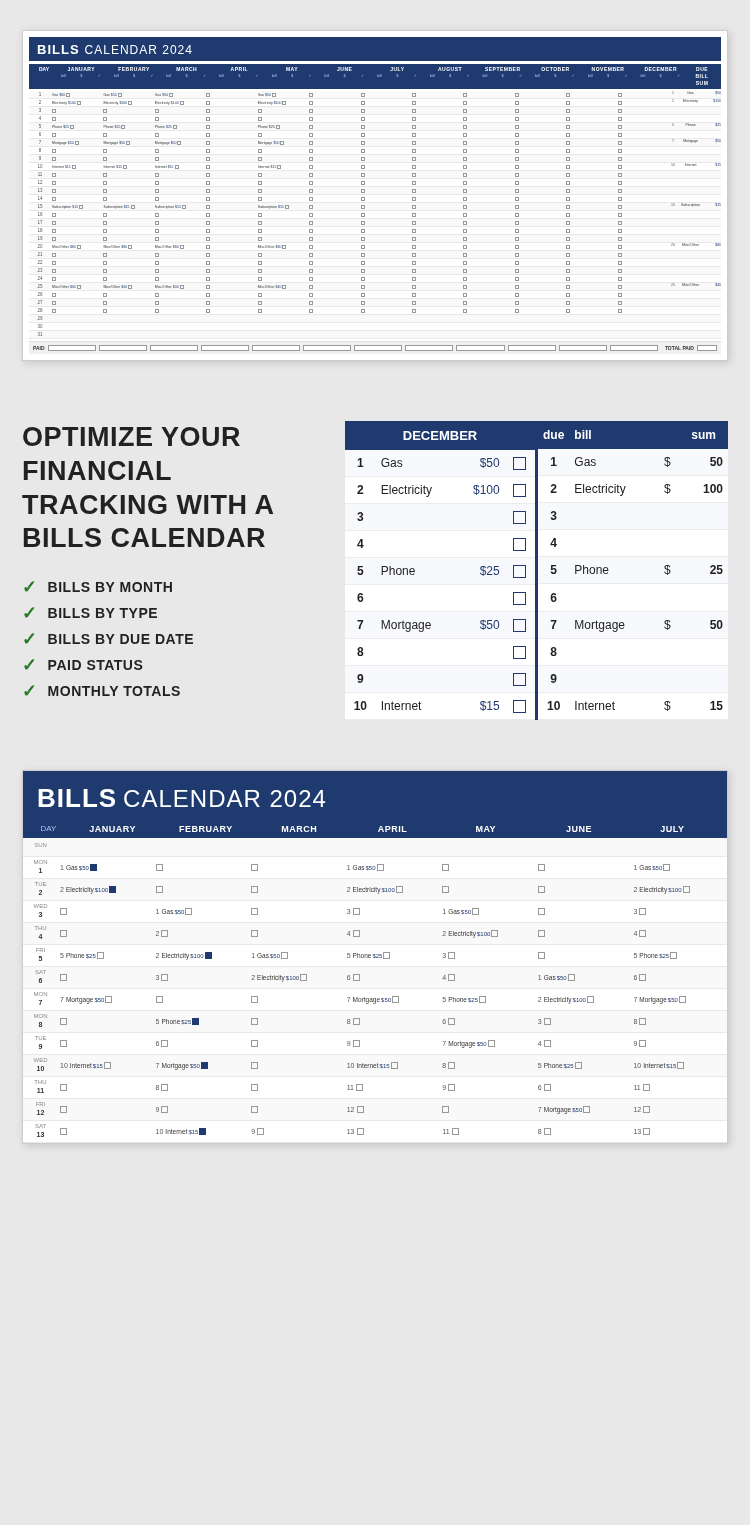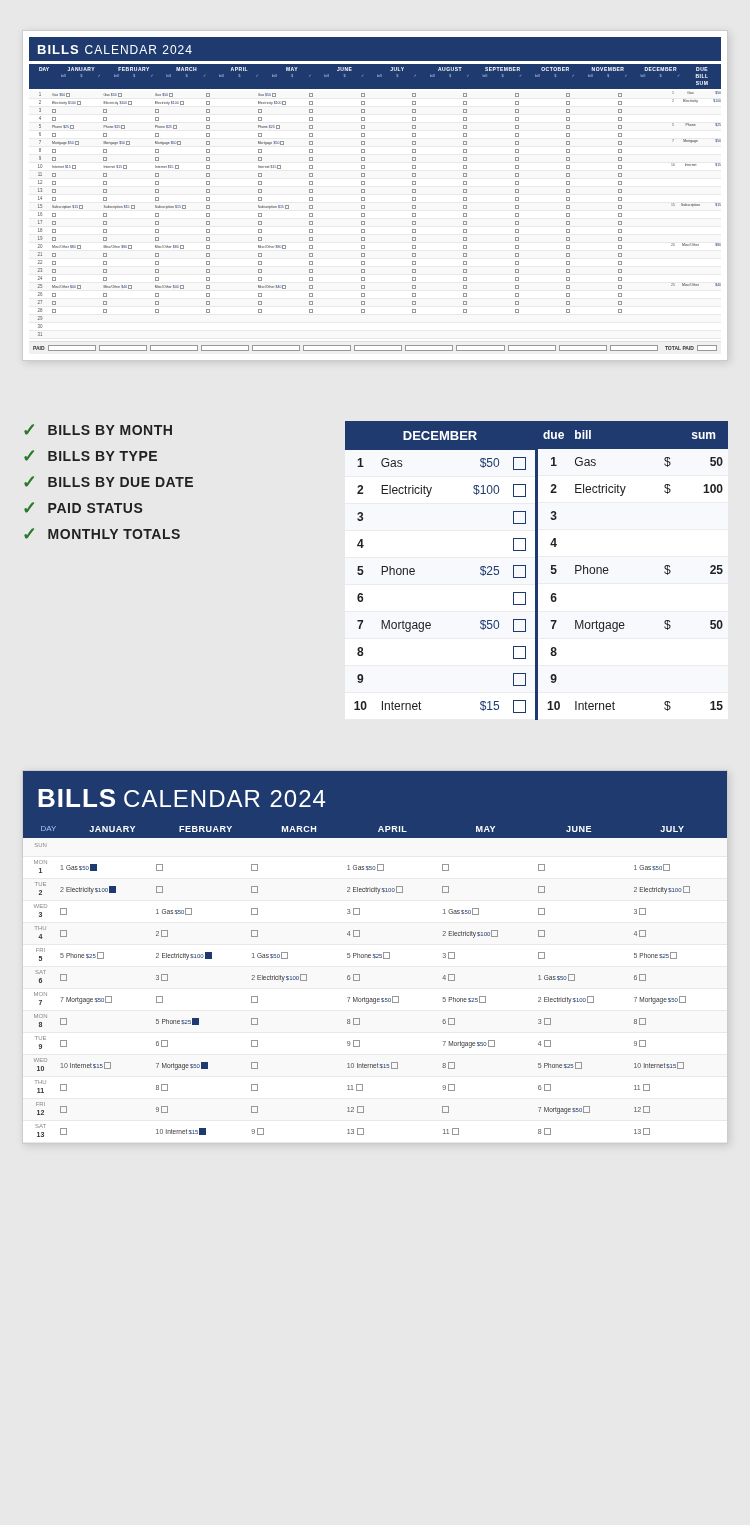--- a/index.html
+++ b/index.html
@@ -1825,20 +1825,21 @@
       <div class="cal-footer-input"></div>
       <div class="cal-total-label">TOTAL PAID</div>
       <div class="cal-total-input"></div>
     </div>
   </div>
 </div>
 
 <div class="section2">
 
   <div class="features-left">
+    <div class="features-headline">OPTIMIZE YOUR FINANCIAL TRACKING WITH A BILLS CALENDAR</div>
     <ul class="features-list">
       <li>
         <span class="checkmark">✓</span>
         <span>BILLS BY MONTH</span>
       </li>
       <li>
         <span class="checkmark">✓</span>
         <span>BILLS BY TYPE</span>
       </li>
       <li>

